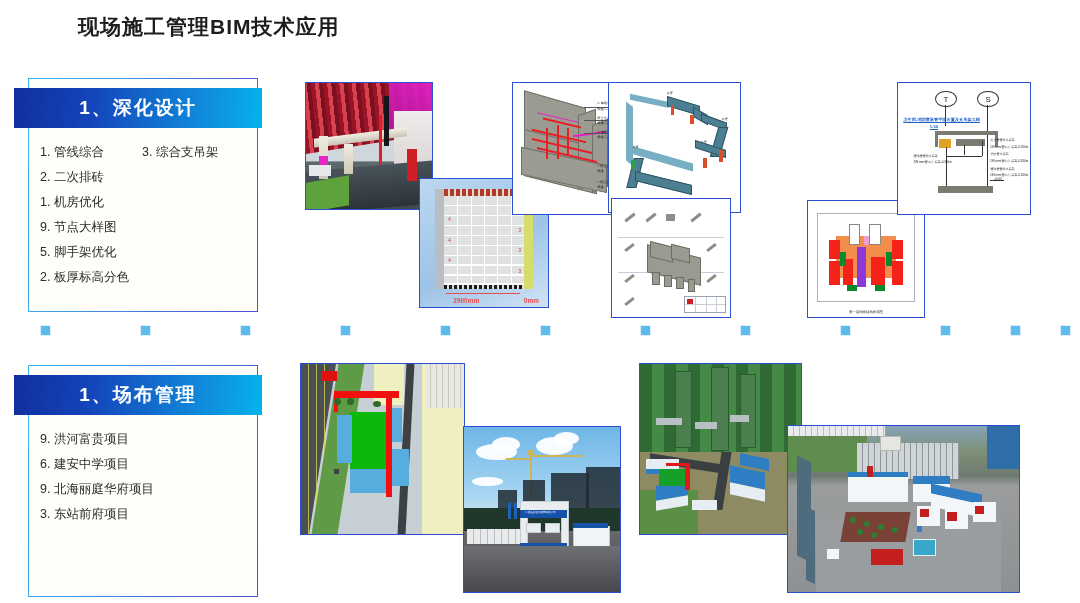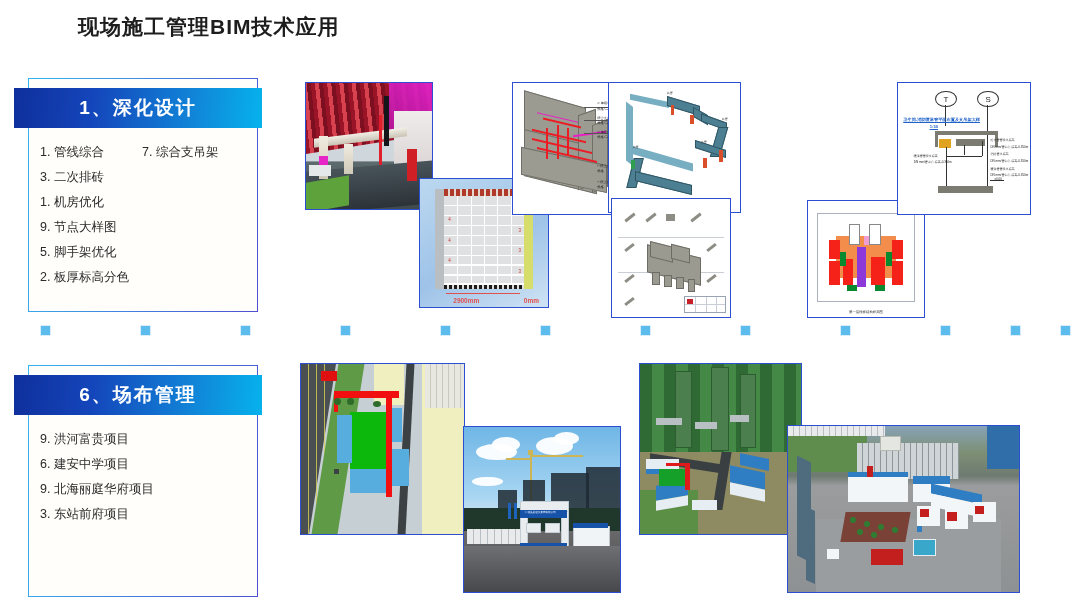--- a/index.html
+++ b/index.html
@@ -254,28 +254,28 @@
   <div id="page-title">现场施工管理BIM技术应用</div>
 
   <div class="section-card" style="left:10px;top:78px;width:270px;height:234px;">
 
     <div class="card-outline"></div>
 
     <div class="card-banner">1、深化设计</div>
 
     <div class="card-list">
       <div class="li">1. 管线综合</div>
-      <div class="li">3. 二次排砖</div>
+      <div class="li">2. 二次排砖</div>
       <div class="li">1. 机房优化</div>
       <div class="li">9. 节点大样图</div>
       <div class="li">5. 脚手架优化</div>
       <div class="li">2. 板厚标高分色</div>
     </div>
 
-    <div class="extra-item">7. 综合支吊架</div>
+    <div class="extra-item">3. 综合支吊架</div>
   </div>
 
   <div class="thumb" style="left:305px;top:82px;width:128px;height:128px;">
     <div class="inner mep">
       <div class="ceil"></div>
         <div class="pink"></div>
         <div class="wall"></div>
       <div class="duct"></div>
         <div class="pipe-red"></div>
         <div class="pipe-blk"></div>
@@ -471,21 +471,21 @@
     <span class="sq" style="left:840px;"></span>
     <span class="sq" style="left:940px;"></span>
     <span class="sq" style="left:1010px;"></span>
     <span class="sq" style="left:1060px;"></span>
   </div>
 
   <div class="section-card" style="left:10px;top:365px;width:270px;height:232px;">
 
     <div class="card-outline"></div>
 
-    <div class="card-banner">6、场布管理</div>
+    <div class="card-banner">1、场布管理</div>
 
     <div class="card-list">
       <div class="li">9. 洪河富贵项目</div>
       <div class="li">6. 建安中学项目</div>
       <div class="li">9. 北海丽庭华府项目</div>
       <div class="li">3. 东站前府项目</div>
     </div>
   </div>
 
   <div class="thumb" style="left:300px;top:363px;width:165px;height:172px;">

